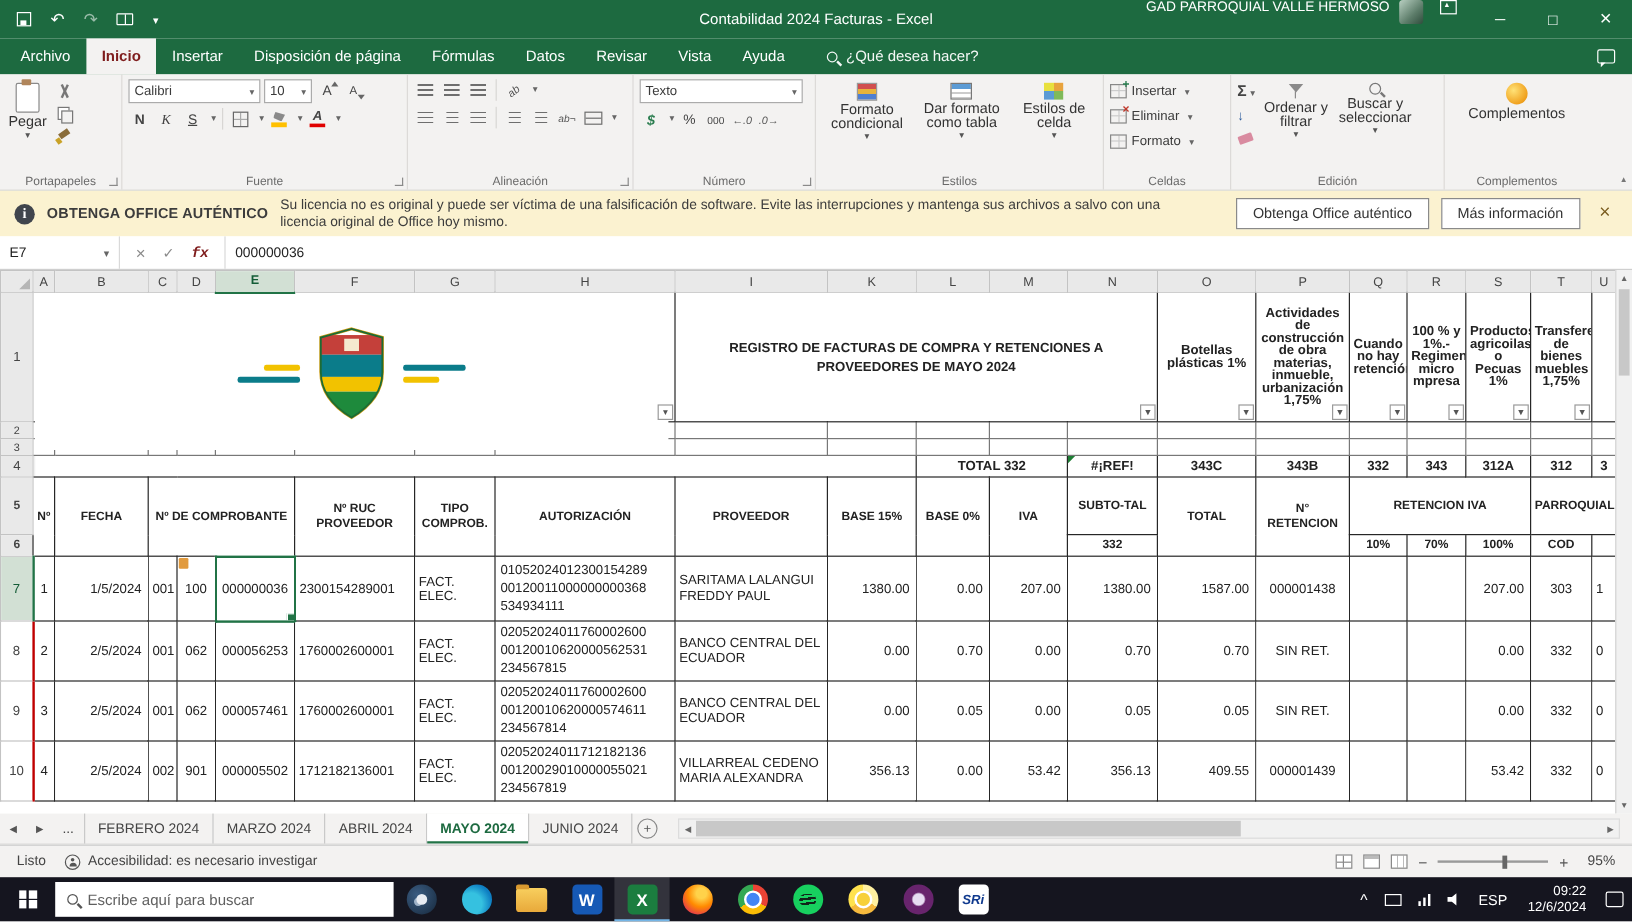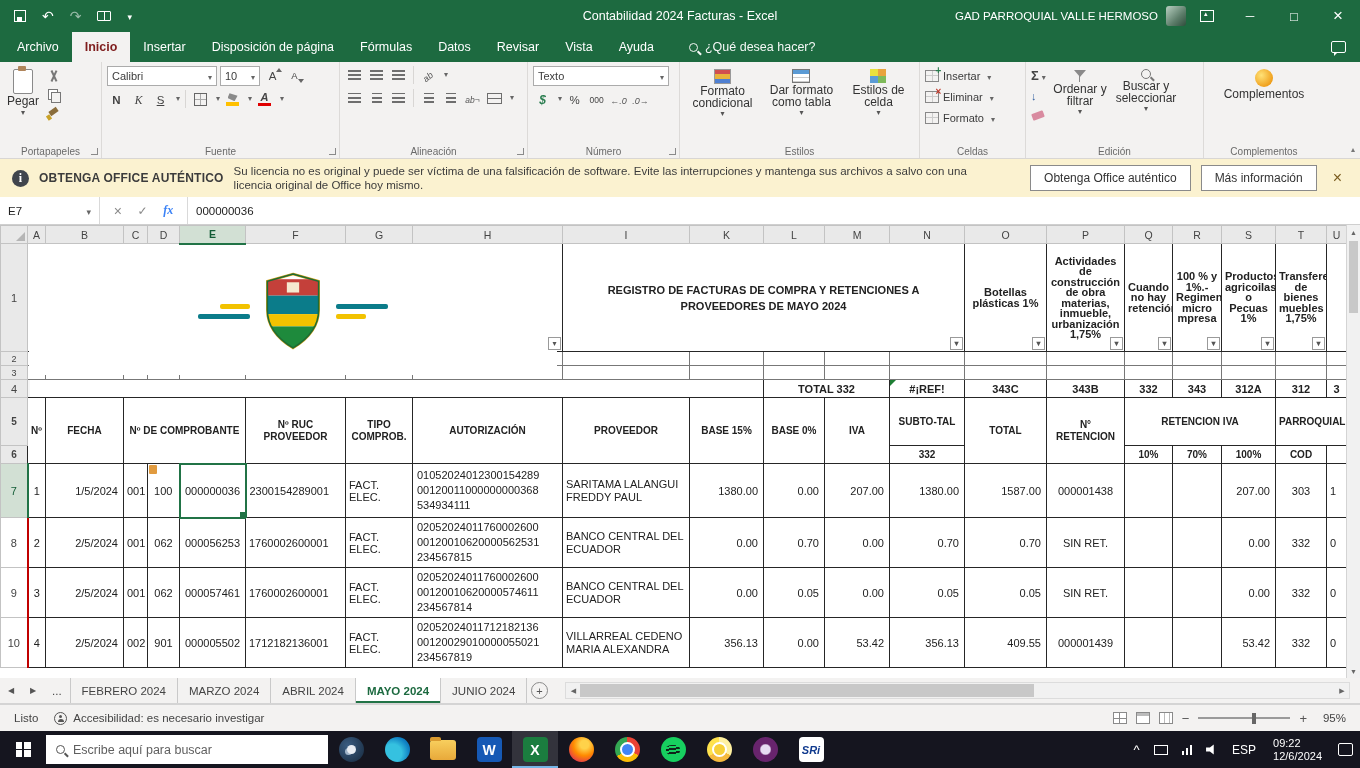--- a/index.html
+++ b/index.html
@@ -10,21 +10,21 @@
   .titlebar{position:absolute;top:0;left:0;right:0;height:32px;background:#1d6a40;display:flex;align-items:center;color:#fff}
   .qat{display:flex;align-items:center;gap:16px;padding-left:14px;z-index:2}
   .qi{display:inline-block;color:#fff;font-size:14px;line-height:14px;cursor:pointer}
   .qi-save{width:12px;height:12px;border:1.4px solid #fff;position:relative}
   .qi-save::after{content:"";position:absolute;left:2px;bottom:0;width:5px;height:4px;background:#fff}
   .qi-undo::after{content:"↶"} .qi-redo::after{content:"↷";opacity:.55}
   .qi-book{width:14px;height:10px;border:1.2px solid #fff;border-radius:1px;position:relative}
   .qi-book::after{content:"";position:absolute;left:50%;top:0;bottom:0;width:1px;background:#fff}
   .qi-dd::after{content:"▾";font-size:9px}
   .tb-title{position:absolute;left:0;right:0;text-align:center;font-size:12.5px;pointer-events:none}
-  .tb-right{margin-left:auto;display:flex;align-items:center;z-index:2}
+  .tb-right{margin-left:auto;display:flex;align-items:flex-start;z-index:2}
   .tb-user{font-size:11.5px;margin-right:8px}
   .avatar{width:20px;height:20px;border-radius:3px;background:linear-gradient(135deg,#b9d0c2,#5d7d6a 60%,#2f4d3c);margin-right:14px}
   .rdo{width:14px;height:12px;border:1.2px solid #fff;position:relative;margin-right:14px}
   .rdo::after{content:"▴";position:absolute;left:3px;top:-1px;font-size:7px}
   .wbtn{width:44px;height:32px;display:flex;align-items:center;justify-content:center;font-size:12px;cursor:pointer}
   .wmin::after{content:"─"} .wmax::after{content:"□";font-size:13px} .wclose::after{content:"×";font-size:17px}
 
   
   .tabrow{position:absolute;top:32px;left:0;right:0;height:30px;background:#1d6a40;display:flex;align-items:stretch;color:#fff}
   .rtabs{display:flex;align-items:stretch;padding-left:4px}
@@ -110,21 +110,21 @@
   .lic-close::after{content:"×"}
 
   
   .formulabar{position:absolute;top:197px;left:0;right:0;height:28px;background:#fff;border-bottom:1px solid #cfcfcf;display:flex;align-items:stretch}
   .namebox{width:100px;border-right:1px solid #d9d9d9;display:flex;align-items:center;justify-content:space-between;padding:0 8px;font-size:11.5px;cursor:pointer}
   .nb-dd::after{content:"▾";font-size:9px;color:#666}
   .fb-icons{width:88px;border-right:1px solid #d9d9d9;display:flex;align-items:center;justify-content:space-around;padding:0 6px}
   .fbi{color:#8a8a8a;font-size:12px;cursor:pointer}
   .fbi-x::after{content:"×";font-size:14px}
   .fbi-ck::after{content:"✓"}
-  .fbi-fx{font-family:Liberation Serif, serif;font-style:italic;font-weight:bold;color:#3b82f6}
+  .fbi-fx{font-family:Liberation Mono, monospace;font-style:italic;font-weight:bold;color:#7f1d1d}
   .fb-input{flex:1;display:flex;align-items:center;padding:0 8px;font-size:11.5px;cursor:text}
 
   
   .sheet-area{position:absolute;top:225px;left:0;width:1346px;height:453px;background:#fff;overflow:hidden}
   table.grid{border-collapse:collapse;table-layout:fixed;width:1346px}
   .grid th,.grid td{overflow:hidden;padding:0 3px;vertical-align:middle;font-size:11px}
   .letters th{background:#e9e9e9;border:1px solid #c3c3c3;color:#444;font-size:10.5px;font-weight:normal;height:18px;position:relative}
   .letters th.selc{background:#d2e0d4;border-bottom:2px solid #217346;color:#135c36;font-weight:bold}
   .corner::after{content:"";position:absolute;right:2px;bottom:2px;border-left:9px solid transparent;border-bottom:9px solid #b5b5b5}
   .gut{background:#e9e9e9;border:1px solid #c3c3c3;color:#444;text-align:center;font-size:10px;font-weight:normal}
@@ -236,21 +236,21 @@
   .tbi-tor{background:radial-gradient(circle,#e7dcf2 0 26%,#68246d 34%)}
   .tbi-sri{border-radius:4px;background:#fff;color:#103a8e;font-weight:bold;font-style:italic;font-size:11px}
   .tray{margin-left:auto;display:flex;align-items:center;height:100%}
   .tri{padding:0 7px;display:flex;align-items:center;cursor:pointer}
   .tr-chev::after{content:"^";font-size:13px;line-height:10px}
   .tr-mon i{width:14px;height:10px;border:1.4px solid #fff;display:block}
   .tr-net i{display:flex;align-items:flex-end;gap:1.5px}
   .tr-net b{width:2.5px;background:#fff;display:block}
   .tr-vol i{width:11px;height:11px;background:#fff;clip-path:polygon(0 32%,35% 32%,70% 4%,70% 96%,35% 68%,0 68%);display:block}
   .tr-lang{padding:0 8px;font-size:12px;cursor:pointer}
-  .clock{text-align:left;font-size:11px;line-height:13px;padding:0 9px;cursor:pointer}
+  .clock{text-align:right;font-size:11px;line-height:13px;padding:0 9px;cursor:pointer}
   .tr-notif i{width:15px;height:13px;border:1.4px solid #fff;border-radius:2px;display:block;position:relative}
 </style>
 </head>
 <body>
 
 <div class="titlebar">
   <div class="qat">
     <span class="qi qi-save"></span>
     <span class="qi qi-undo"></span>
     <span class="qi qi-redo"></span>

